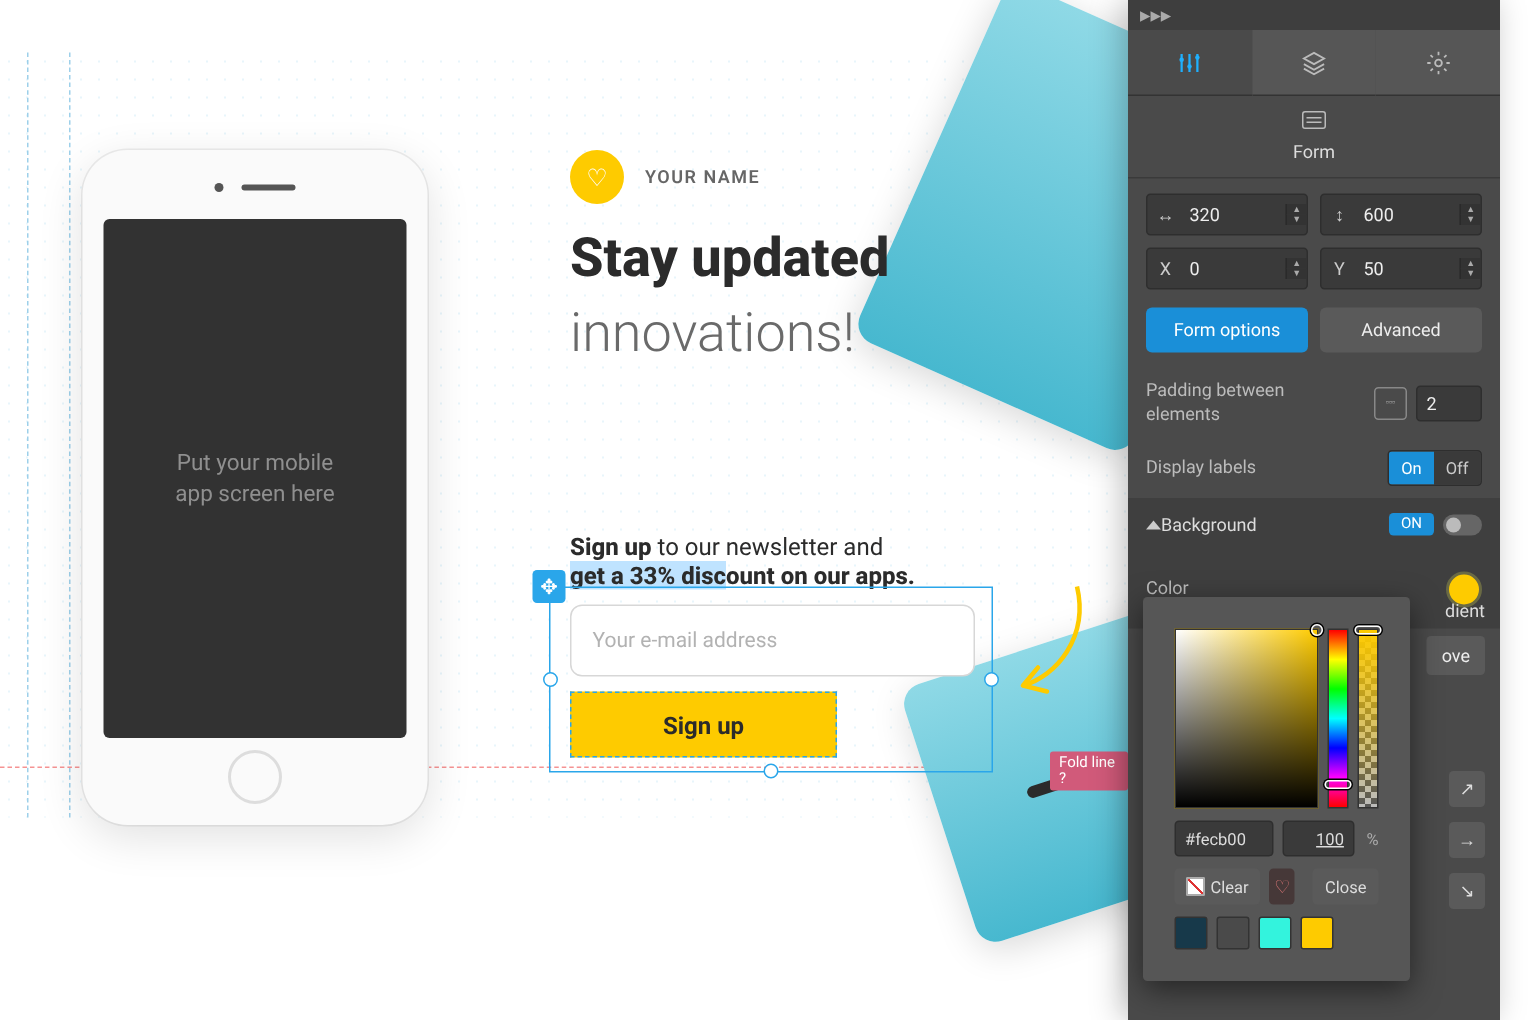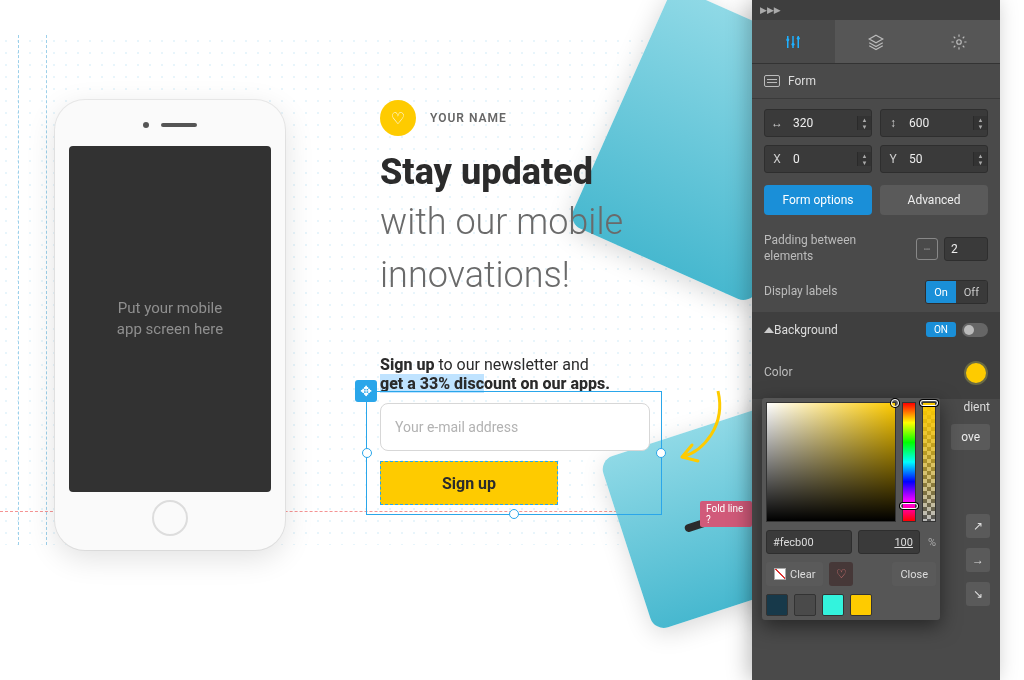--- a/index.html
+++ b/index.html
@@ -57,21 +57,21 @@
   .arrow svg{width:100%;height:100%;}
 
   
   .panel { position:absolute; right:24px; top:0; width:248px; height:680px; background:#4a4a4a;
     color:#ddd; font-size:12px; box-shadow:-4px 0 20px rgba(0,0,0,.25);}
   .panel .expand{height:20px;display:flex;align-items:center;padding:0 8px;gap:2px;color:#aaa;font-size:9px;background:#3e3e3e;}
   .tabs { height:44px; display:flex;}
   .tabs .tab{flex:1;display:flex;align-items:center;justify-content:center;border-bottom:1px solid #333;background:#565656;cursor:pointer;}
   .tabs .tab.active{background:#4a4a4a;}
   .tabs svg{width:18px;height:18px;}
-  .section-hdr{display:flex;align-items:center;gap:8px;padding:10px 12px;border-bottom:1px solid #3a3a3a;}
+  .section-hdr{display:flex;align-items:center;gap:8px;padding:10px 12px;border-bottom:1px solid #3a3a3a;flex-direction:column;}
   .section-hdr .ico{width:16px;height:12px;border:1px solid #bbb;border-radius:2px;position:relative;}
   .section-hdr .ico::before{content:"";position:absolute;left:2px;right:2px;top:3px;height:1px;background:#bbb;box-shadow:0 3px 0 #bbb;}
 
   .dims{display:grid;grid-template-columns:1fr 1fr;gap:8px;padding:10px 12px;}
   .numf{display:flex;align-items:center;background:#3a3a3a;border:1px solid #2e2e2e;border-radius:3px;height:28px;}
   .numf .lab{width:24px;display:flex;align-items:center;justify-content:center;color:#ccc;}
   .numf .val{flex:1;padding:0 4px;color:#eee;}
   .numf .spin{width:14px;display:flex;flex-direction:column;}
   .numf .spin span{flex:1;display:flex;align-items:center;justify-content:center;font-size:6px;color:#aaa;background:#333;border-left:1px solid #2a2a2a;}
 
@@ -100,21 +100,21 @@
   .swatch-big{width:24px;height:24px;border-radius:50%;background:#fecb00;border:2px solid #6a6a44;cursor:pointer;}
 
   
   .stubcol{position:absolute;right:10px;top:400px;width:56px;display:flex;flex-direction:column;gap:10px;align-items:flex-end;}
   .stub-txt{color:#ddd;font-size:12px;}
   .stub-btn{height:26px;padding:0 10px;background:#5a5a5a;border-radius:3px;color:#eee;font-size:12px;display:flex;align-items:center;}
   .diri{width:24px;height:24px;background:#5a5a5a;border-radius:3px;display:flex;align-items:center;justify-content:center;color:#ddd;font-weight:300;}
 
   
   .picker{position:absolute;left:10px;top:398px;width:178px;background:#565656;border-radius:3px;
-    box-shadow:0 6px 20px rgba(0,0,0,.5);padding:4px;}
+    box-shadow:0 6px 20px rgba(0,0,0,.5);padding:21px;}
   .picker .area{height:120px;display:flex;gap:6px;}
   .sv{flex:1;position:relative;border:1px solid #333;background:#fecb00;cursor:crosshair;}
   .sv::before{content:"";position:absolute;inset:0;background:linear-gradient(to right,#fff,transparent);}
   .sv::after{content:"";position:absolute;inset:0;background:linear-gradient(to top,#000,transparent);}
   .sv .cur{position:absolute;right:-4px;top:-4px;width:8px;height:8px;border:1px solid #fff;border-radius:50%;box-shadow:0 0 0 1px #000;}
   .hue{width:14px;position:relative;border:1px solid #333;cursor:pointer;
     background:linear-gradient(to bottom,#f00,#ff0,#0f0,#0ff,#00f,#f0f,#f00);}
   .hue .cur{position:absolute;left:-3px;bottom:12px;width:18px;height:6px;border:1px solid #fff;border-radius:3px;box-shadow:0 0 0 1px #000;}
   .alpha{width:14px;position:relative;border:1px solid #333;cursor:pointer;
     background:linear-gradient(45deg,#bbb 25%,transparent 25%),linear-gradient(-45deg,#bbb 25%,transparent 25%),linear-gradient(45deg,transparent 75%,#bbb 75%),linear-gradient(-45deg,transparent 75%,#bbb 75%);
@@ -158,21 +158,20 @@
     <div class="home"></div>
   </div>
 
   <div class="brand">
     <span class="heart">♡</span>
     <span class="txt">YOUR NAME</span>
   </div>
 
   <div class="hero">
     <h1>Stay updated</h1>
-    <h2>with our mobile</h2>
     <h2>innovations!</h2>
   </div>
 
   <div class="sub">
     <span class="bold">Sign up</span><span> to our newsletter and</span><br>
     <span class="bold hl">get a 33% disc</span><span class="bold">ount on our apps.</span>
   </div>
 
   <div class="arrow">
     <svg viewBox="0 0 60 90">

